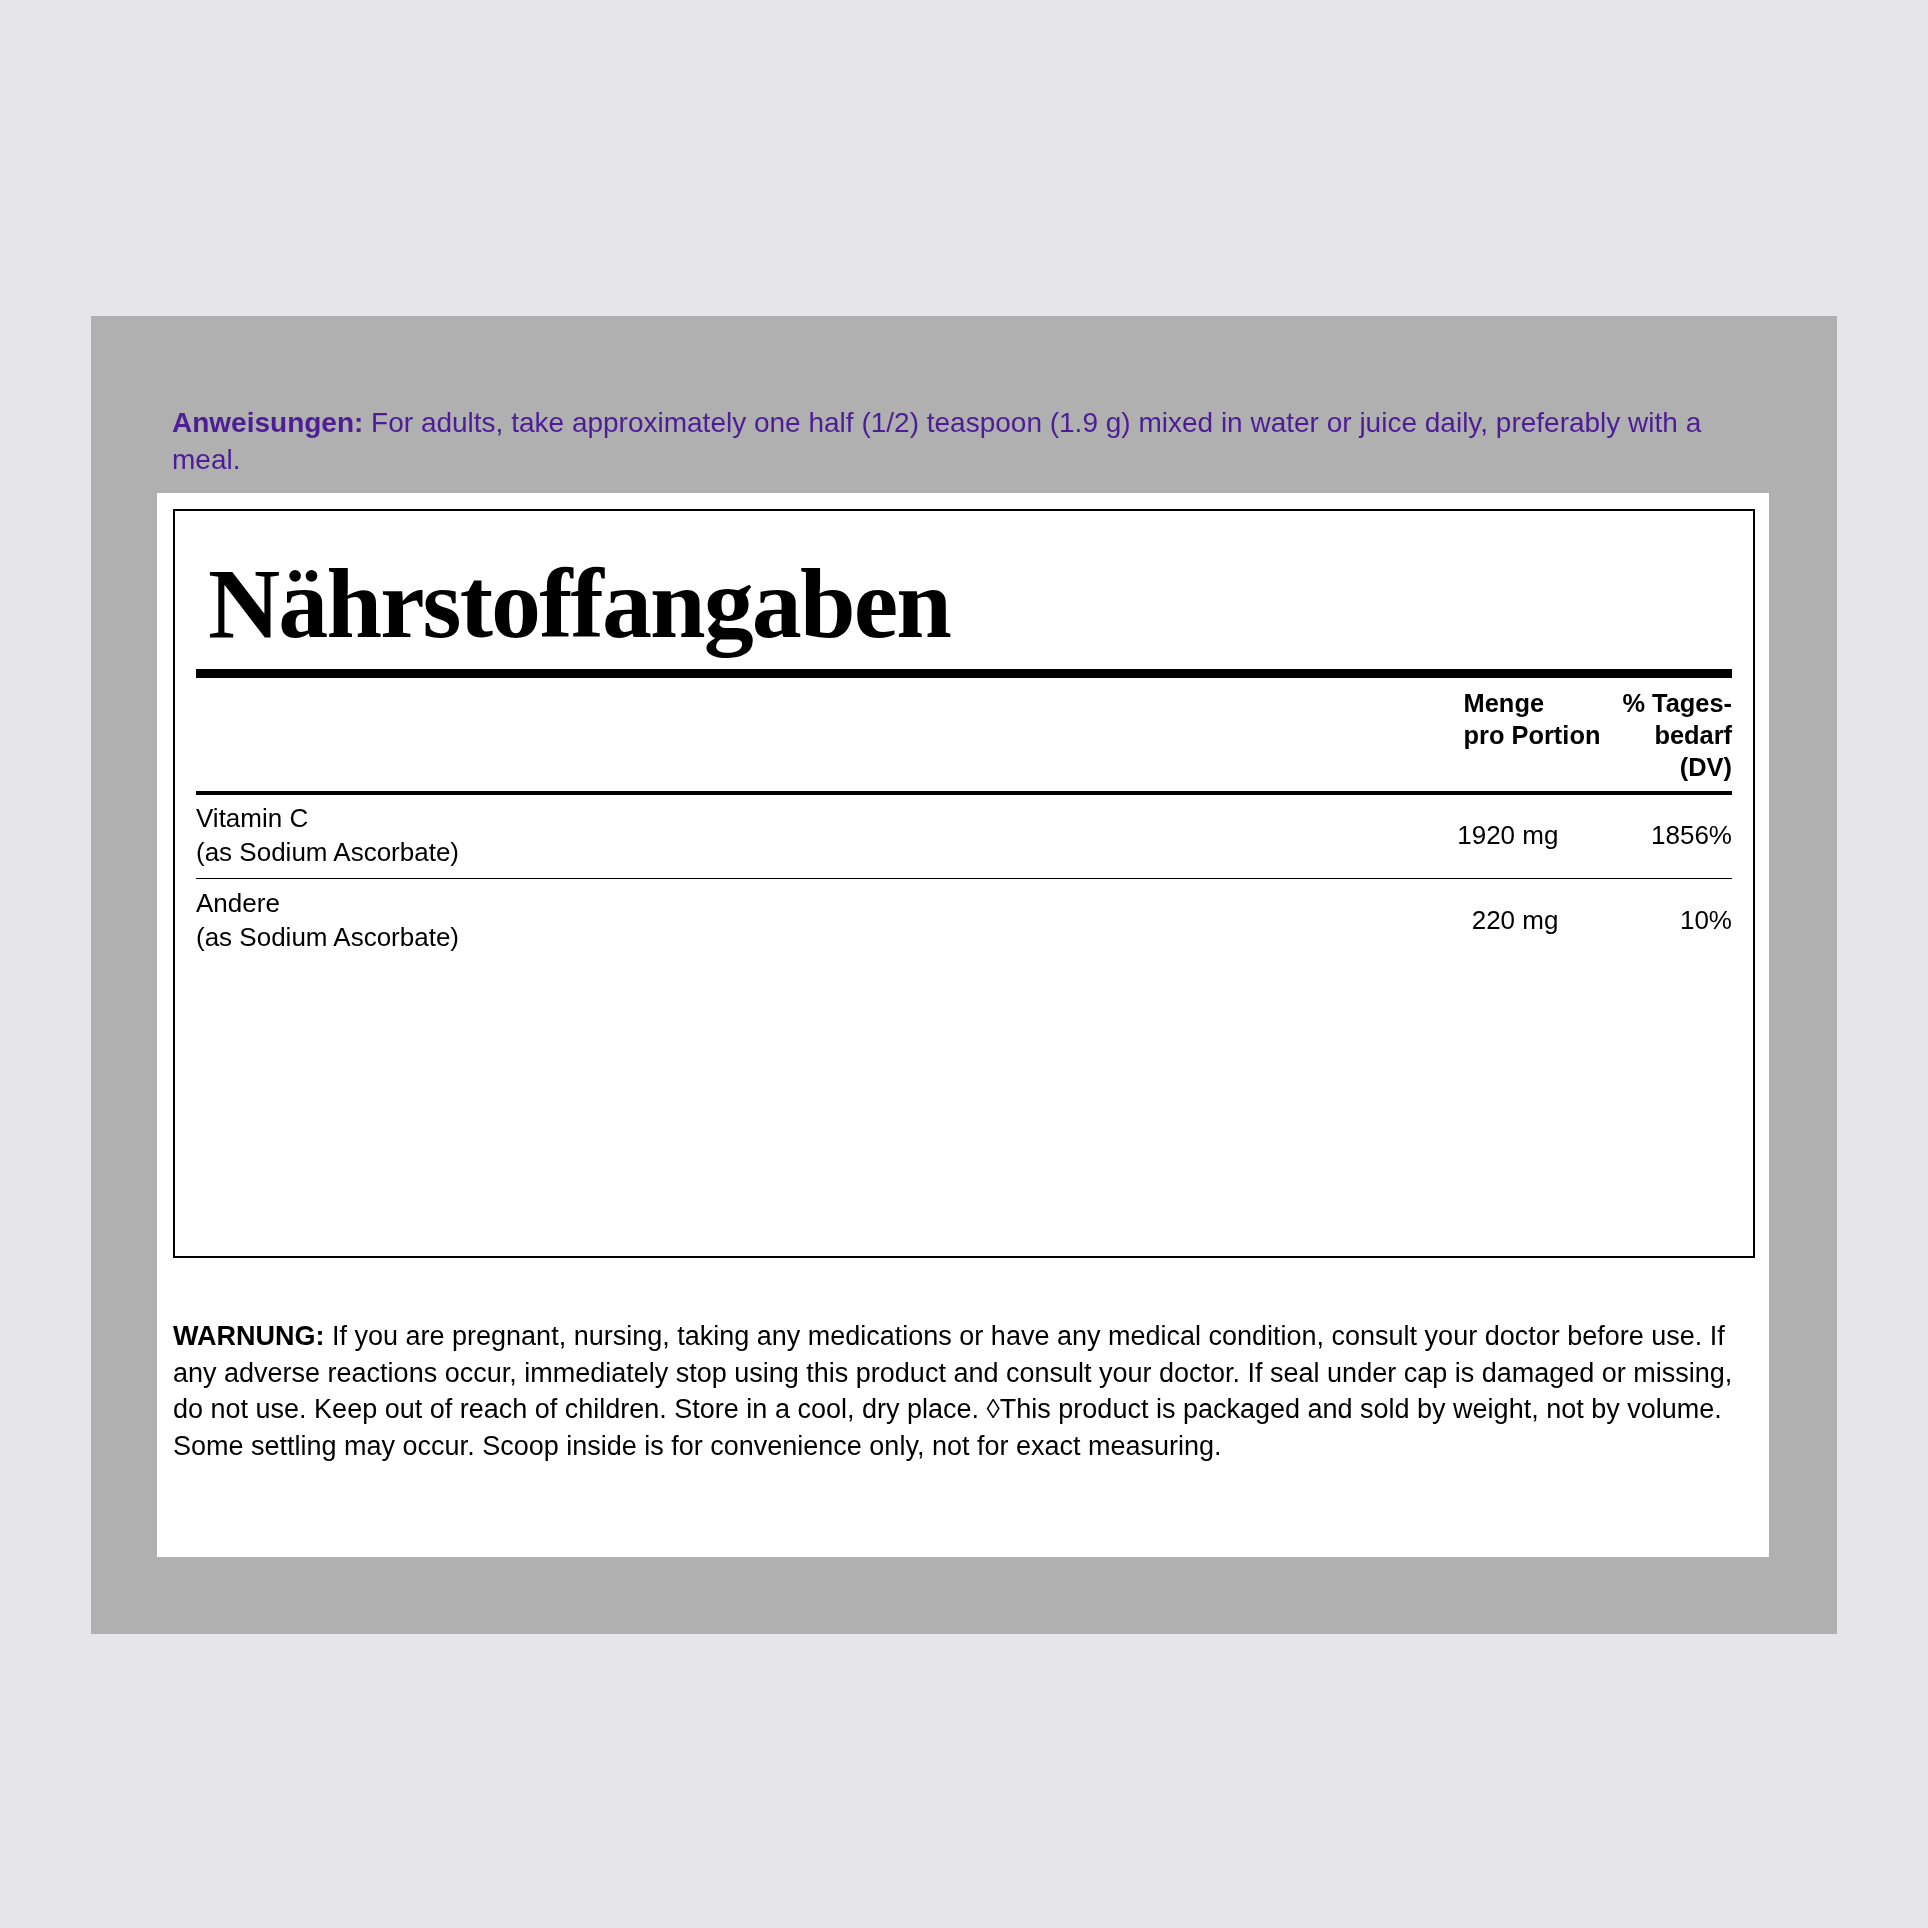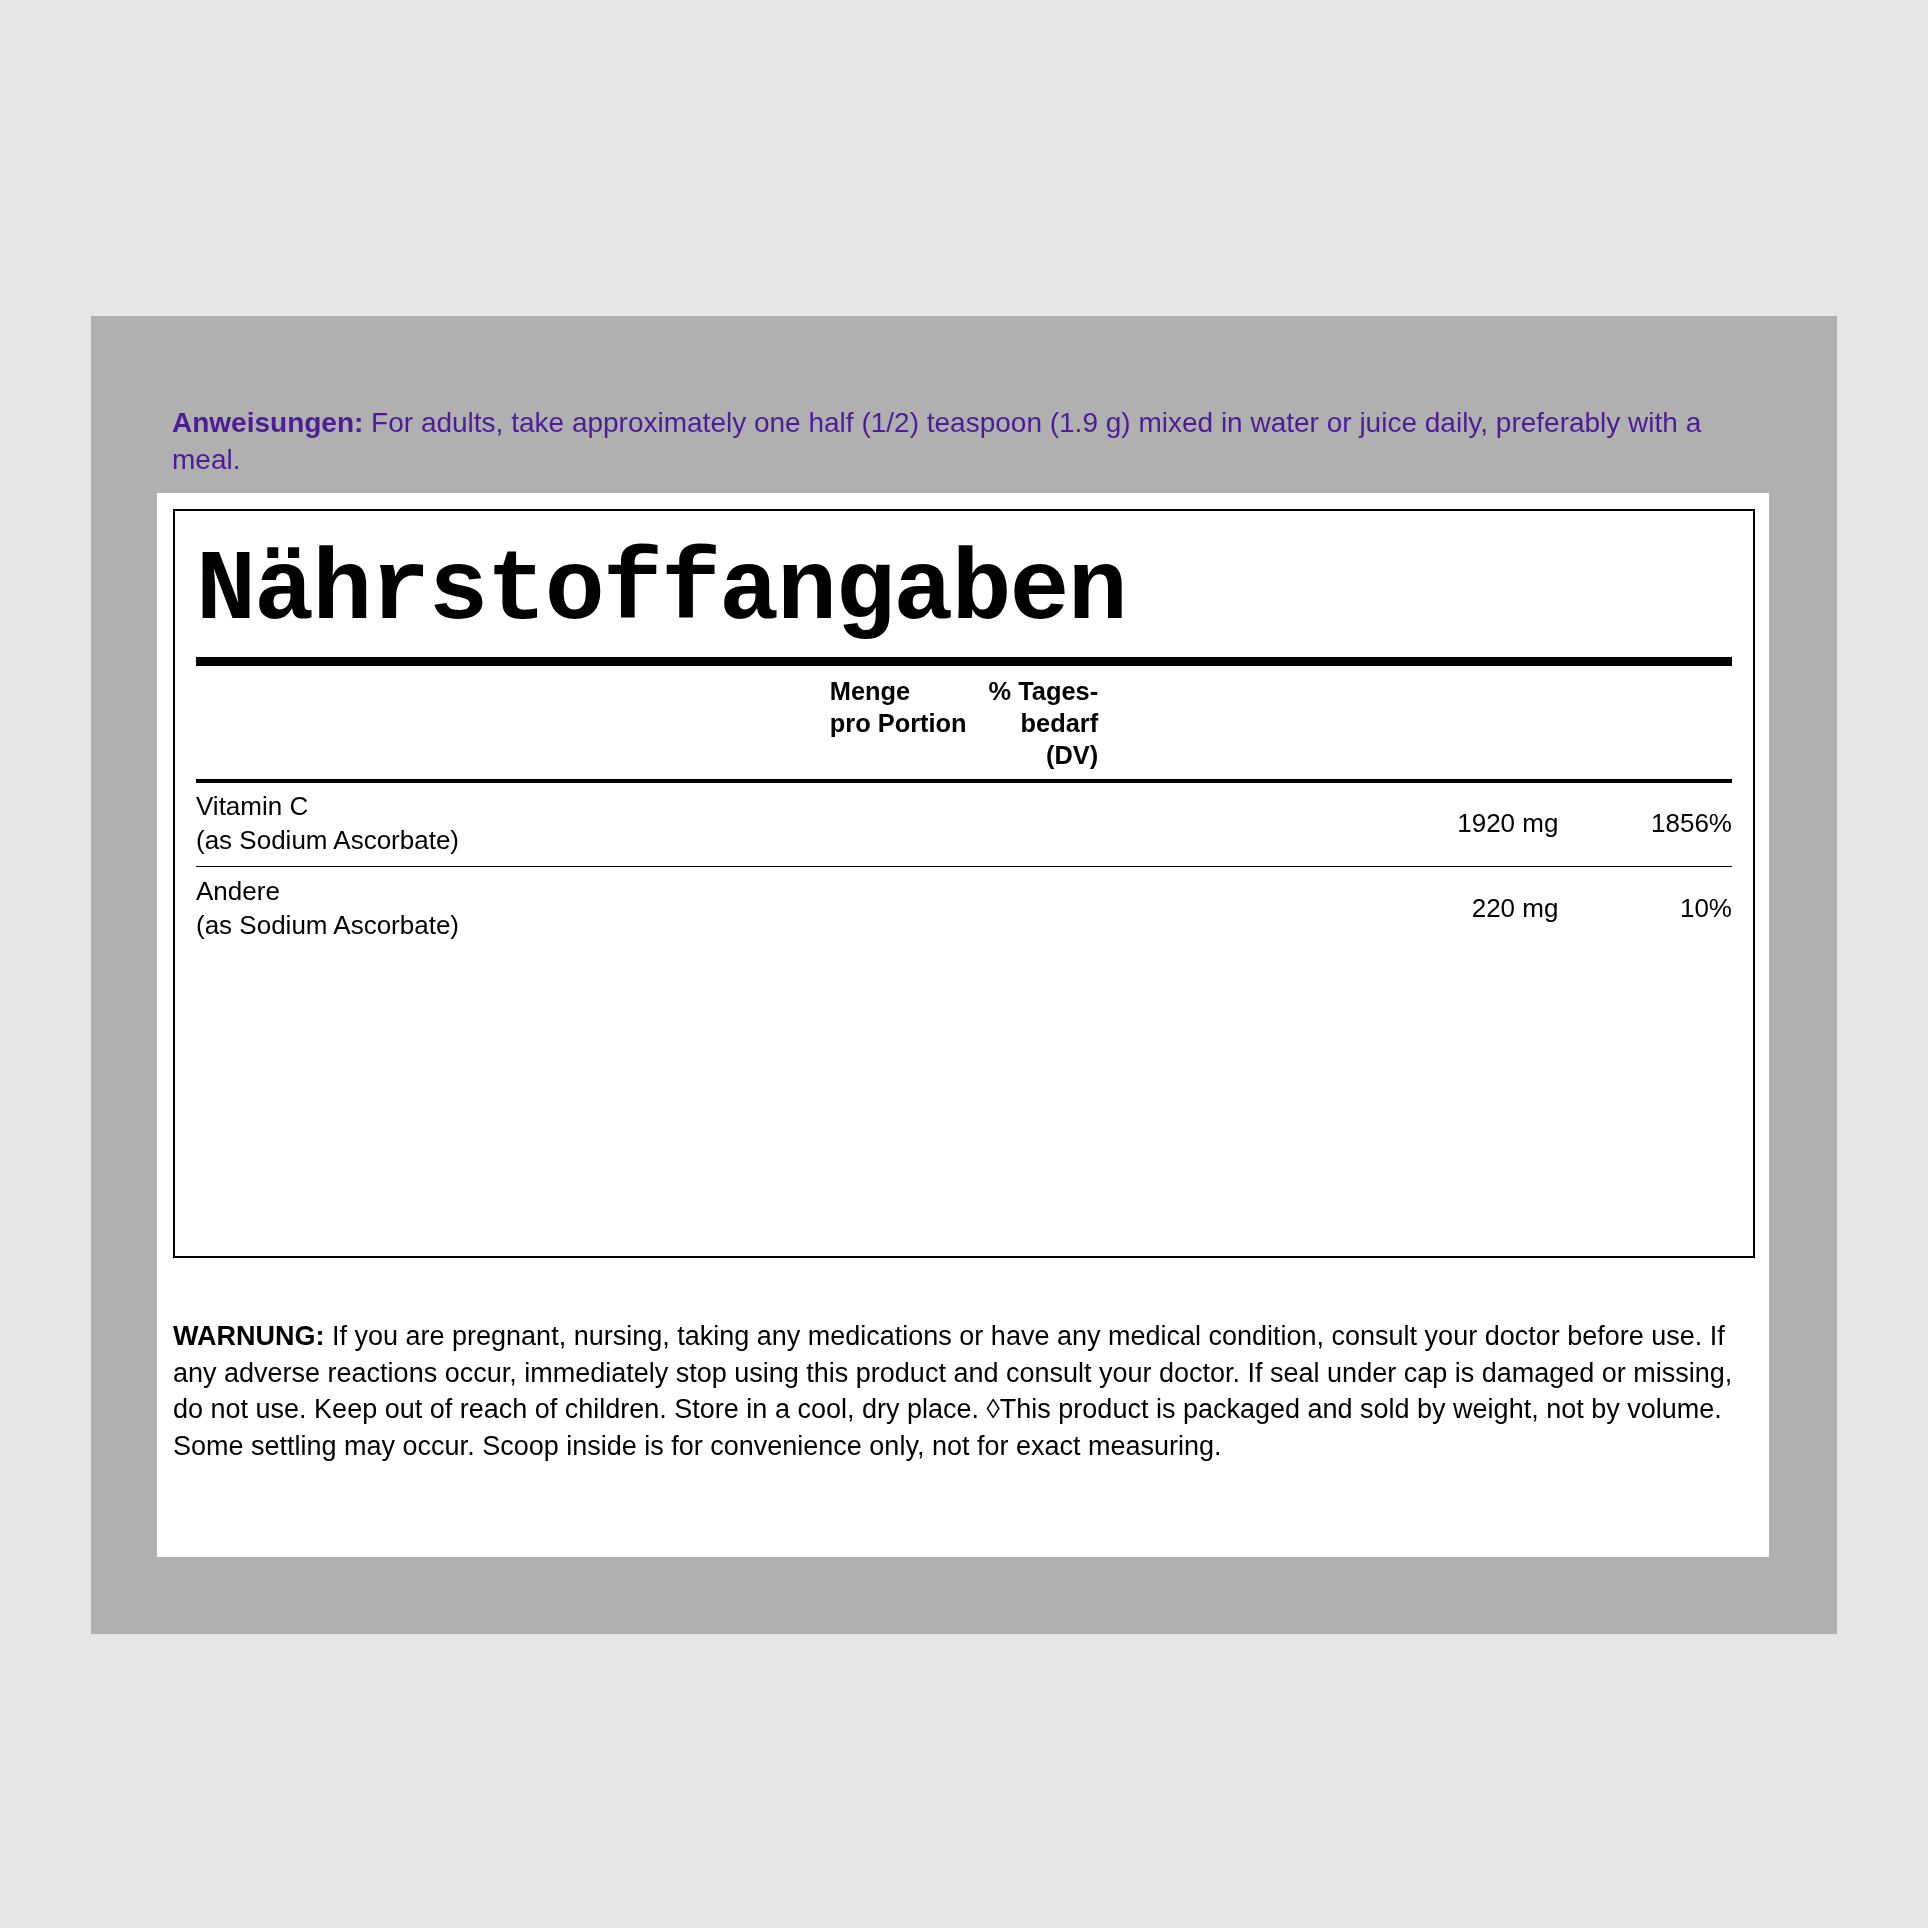--- a/index.html
+++ b/index.html
@@ -53,27 +53,27 @@
     left: 16px;
     top: 16px;
     width: 1582px;
     height: 749px;
     border: 2.8px solid #000;
     box-sizing: border-box;
     background: #fff;
   }
 
   .nf-title {
-    font-family: Liberation Mono, monospace;
+    font-family: Liberation Serif, serif;
     font-weight: bold;
     font-size: 100px;
     letter-spacing: -1.9px;
     line-height: 1.05;
     padding: 28px 0 0 21px;
-    margin: 0;
+    margin: 12px;
     white-space: nowrap;
   }
 
   .serving-lines {
     padding: 13px 0 0 21px;
     font-size: 28px;
     line-height: 1.48;
   }
 
   .rule-thick {
@@ -87,21 +87,21 @@
     margin: 0 21px;
   }
   .rule-thin {
     height: 1.9px;
     background: #000;
     margin: 0 21px;
   }
 
   .amount-header {
     display: flex;
-    justify-content: center;
+    justify-content: flex-end;
     padding: 9.4px 21px 7.5px 21px;
     font-size: 25.4px;
     font-weight: bold;
     line-height: 1.27;
     border-radius: 10px;
   }
   .amount-header .left {
     text-align: left;
   }
   .amount-header .right {

